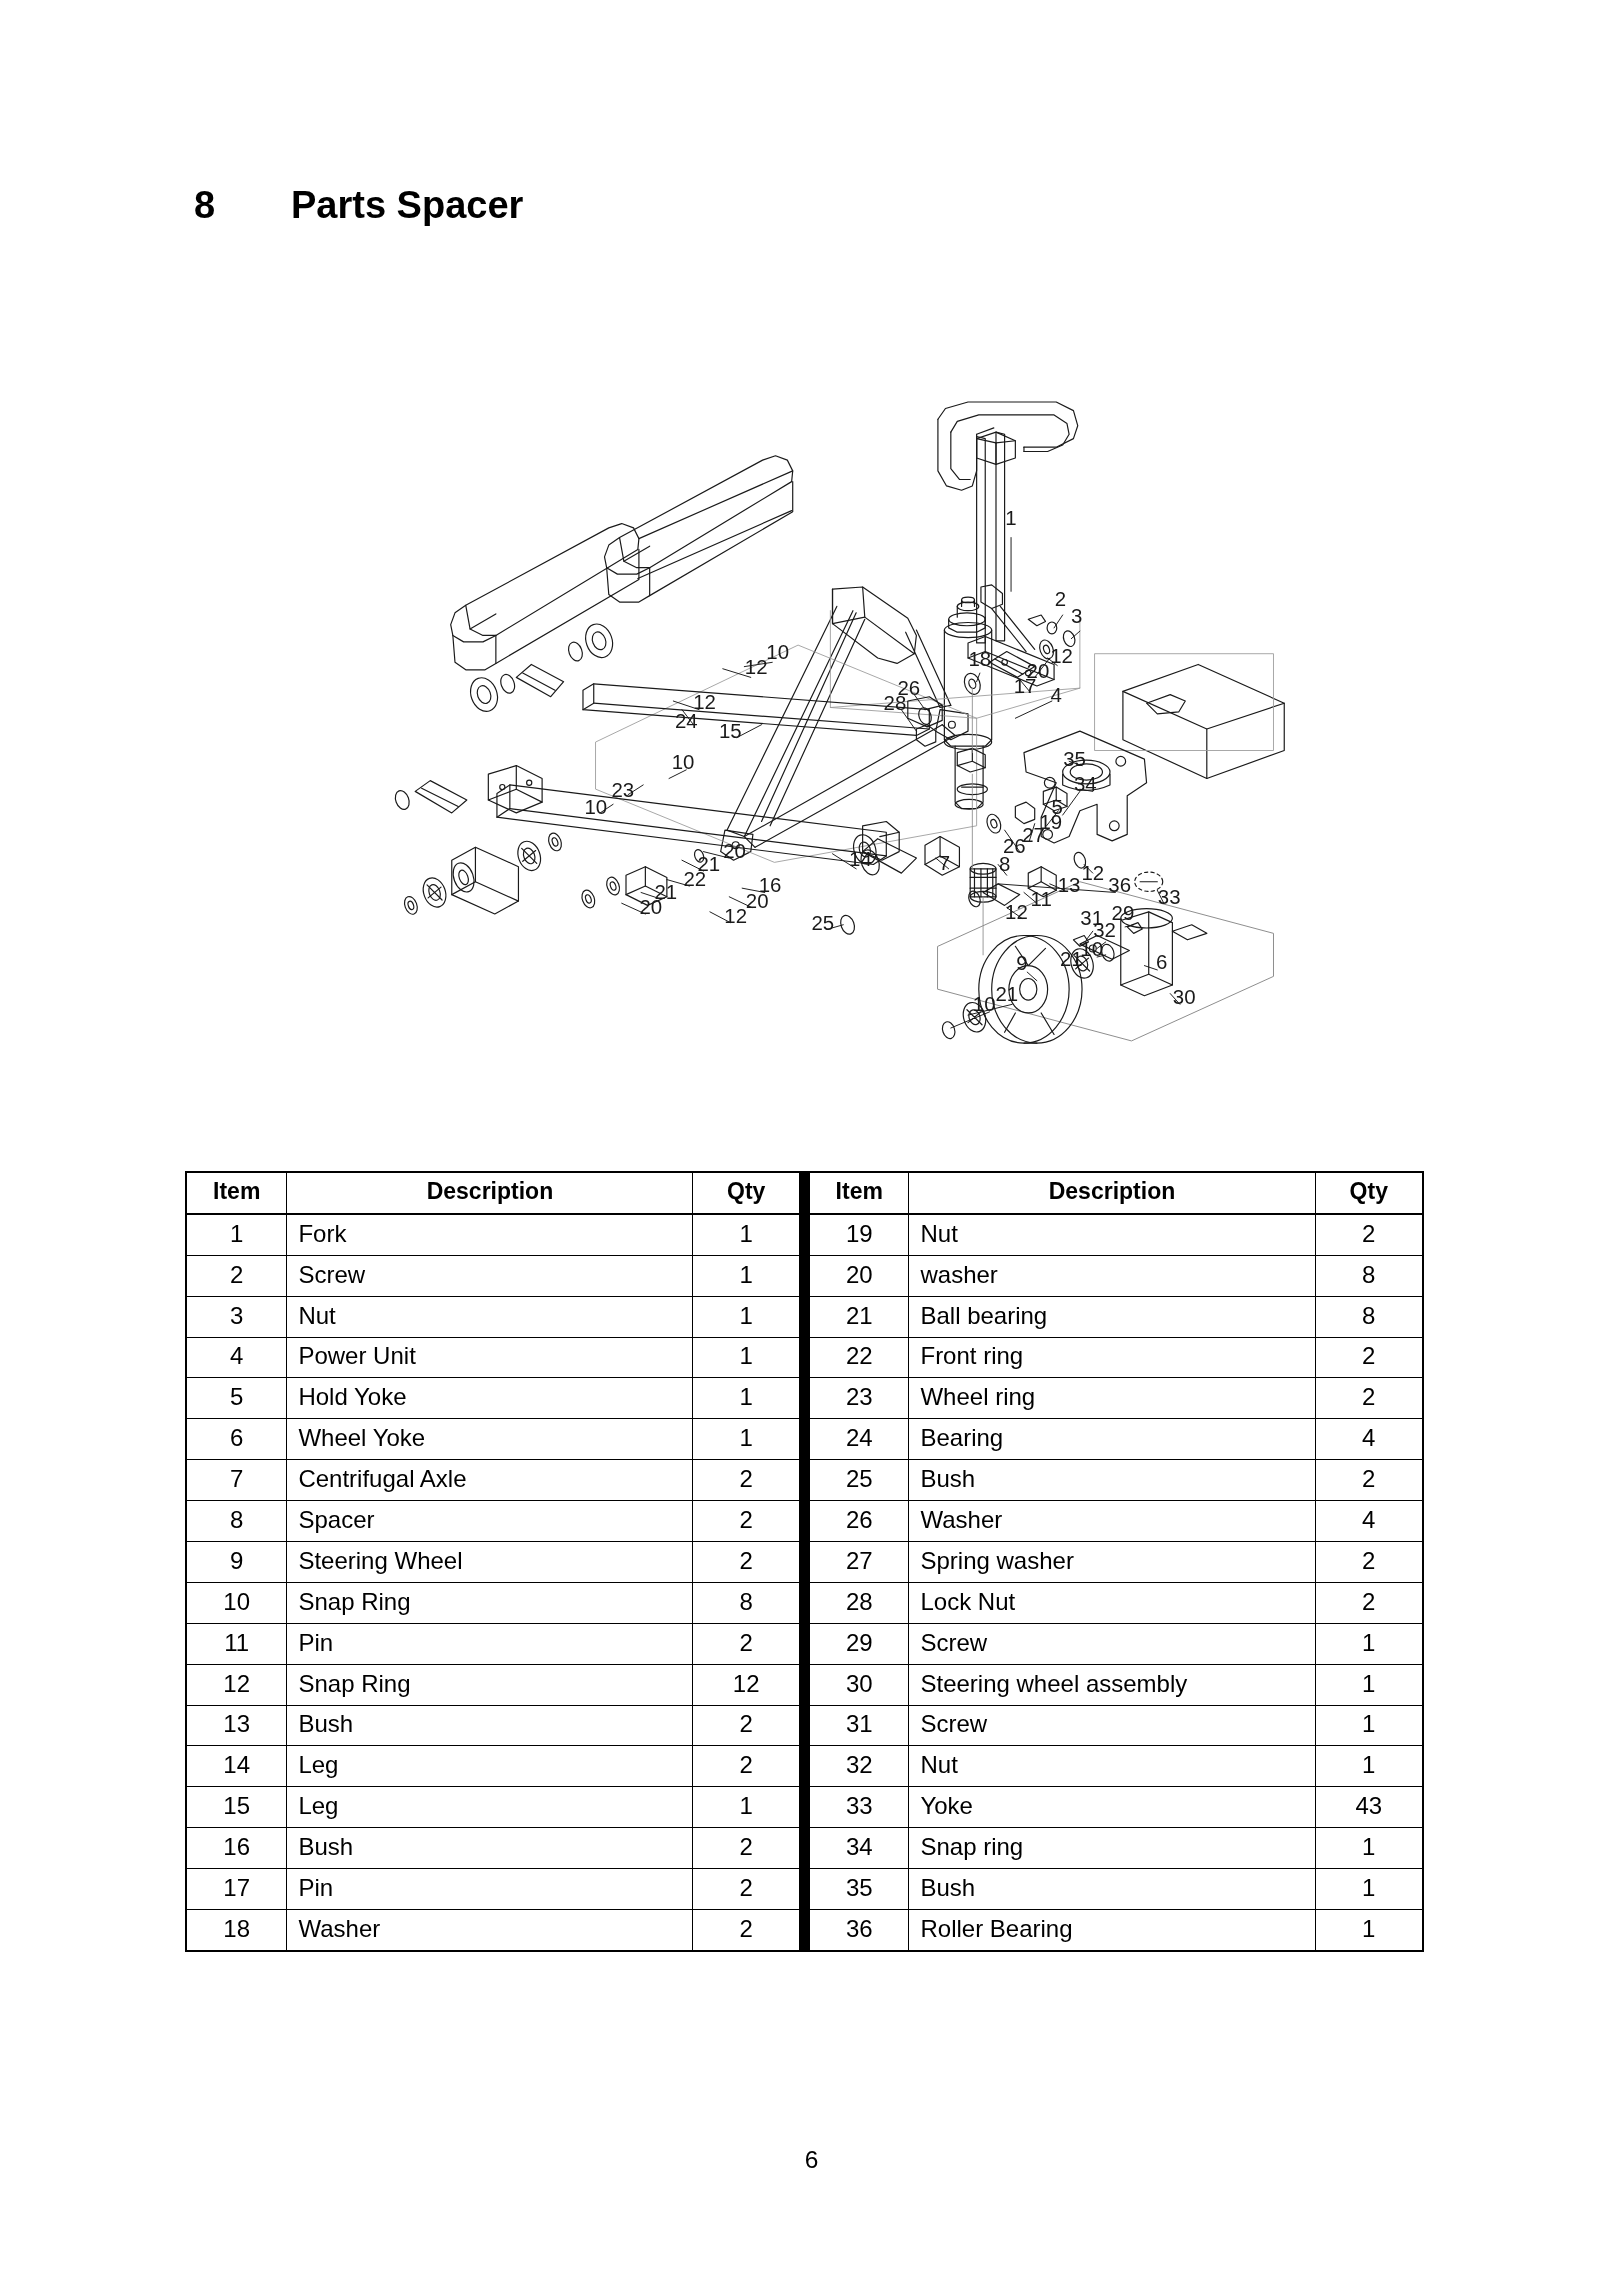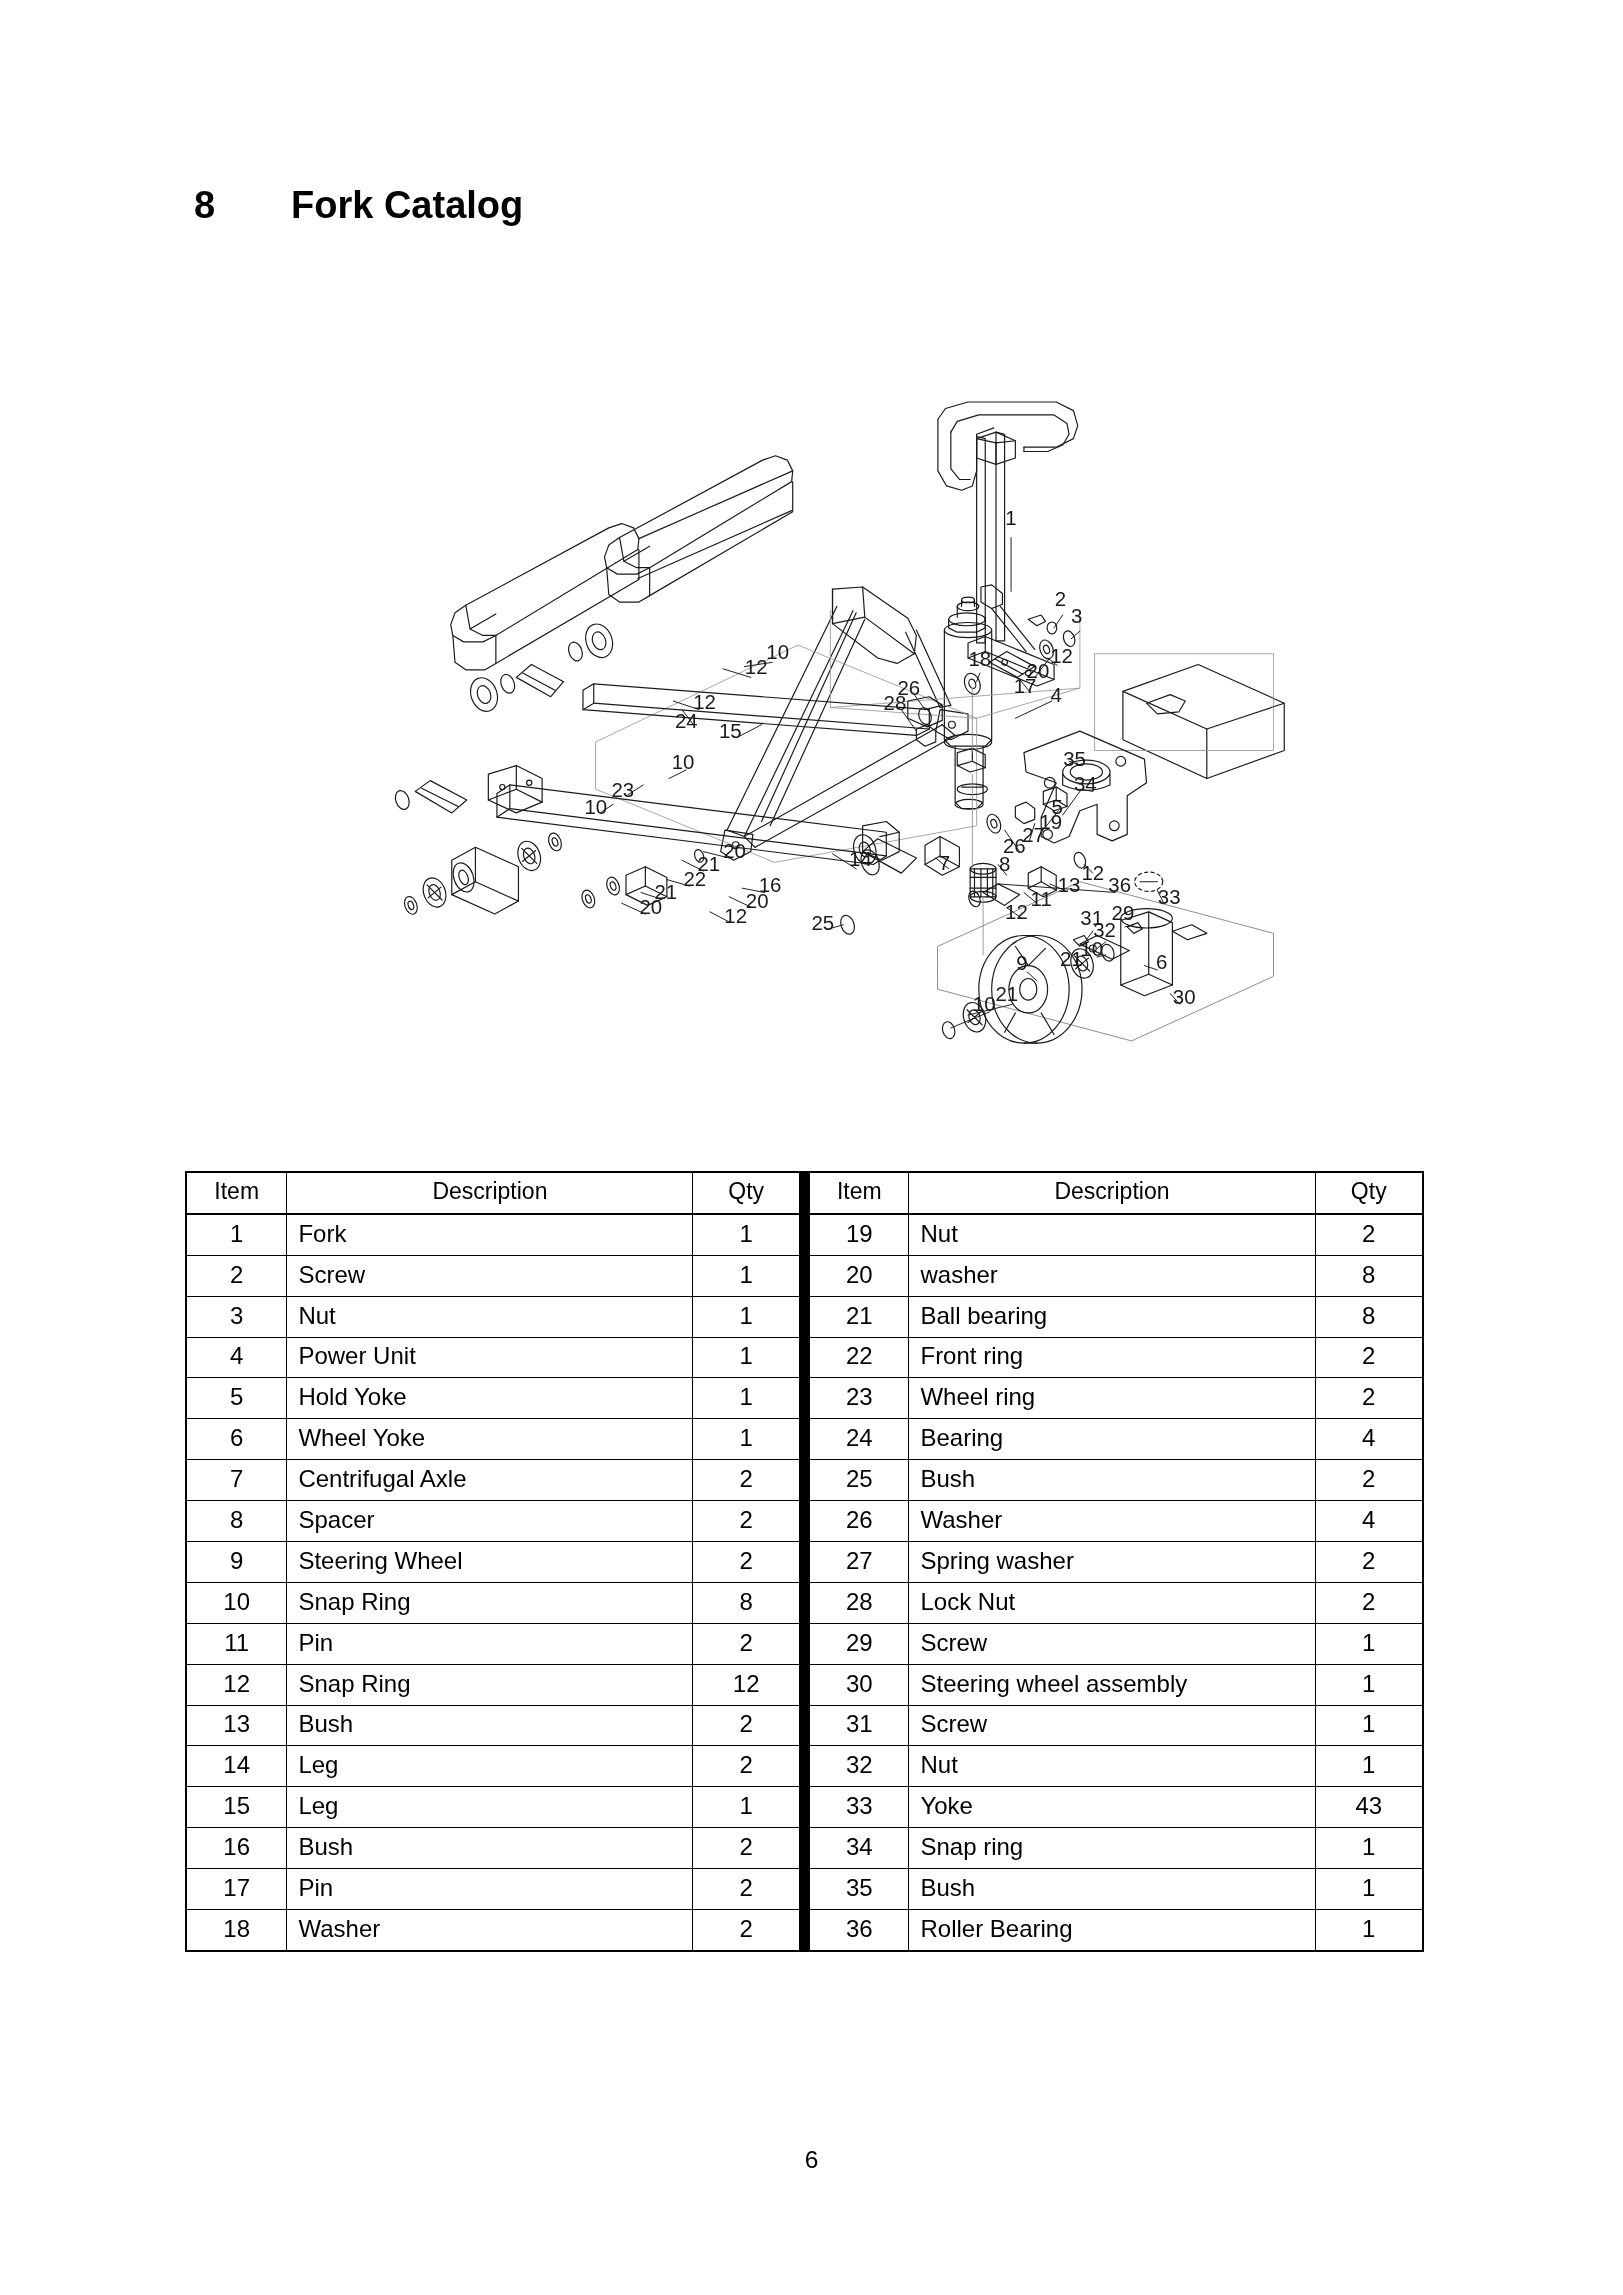--- a/index.html
+++ b/index.html
@@ -77,21 +77,21 @@
   table.parts col.c-gap  { width: 6.1px; }
 
   table.parts th, table.parts td {
     border: 1.4px solid #000;
     padding: 4.8px 0 6.1px 0;
     line-height: 1.12;
     vertical-align: middle;
     height: 29px;
   }
   table.parts thead th {
-    font-weight: normal;
+    font-weight: bold;
     text-align: center;
     font-size: 23px;
     border-bottom-width: 2.7px;
   }
   table.parts thead tr th.th-item { text-align: center; }
   table.parts td.t-item { text-align: center; }
   table.parts td.t-desc { text-align: left; padding-left: 11px; margin-top: 16px; }
   table.parts td.t-qty  { text-align: center; }
 
   
@@ -122,21 +122,21 @@
   .callout { font-family: "Liberation Sans", sans-serif; font-size: 19px; fill: #1a1a1a; }
 </style>
 </head>
 <body>
 
 <div class="page">
 
   <div class="heading-block">
     <div class="h-main">
       <span class="num">8</span>
-      <span>Fork Catalog</span>
+      <span>Parts Spacer</span>
     </div>
   </div>
 
   <div class="figure">
     <svg viewBox="0 0 900 620" xmlns="http://www.w3.org/2000/svg">
       <g fill="none" stroke="#1a1a1a" stroke-width="1.1" stroke-linejoin="round" stroke-linecap="round">
 
         <path d="M258 150 L262 139 L272 132 L405 60 L417 56 L428 60 L433 70 L432 80 L300 160 L288 166 L270 166 L260 160 Z"></path>
         <path d="M260 160 L262 185 L272 192 L290 192 L300 186 L300 160"></path>
         <path d="M300 186 L433 108 L433 80"></path>

